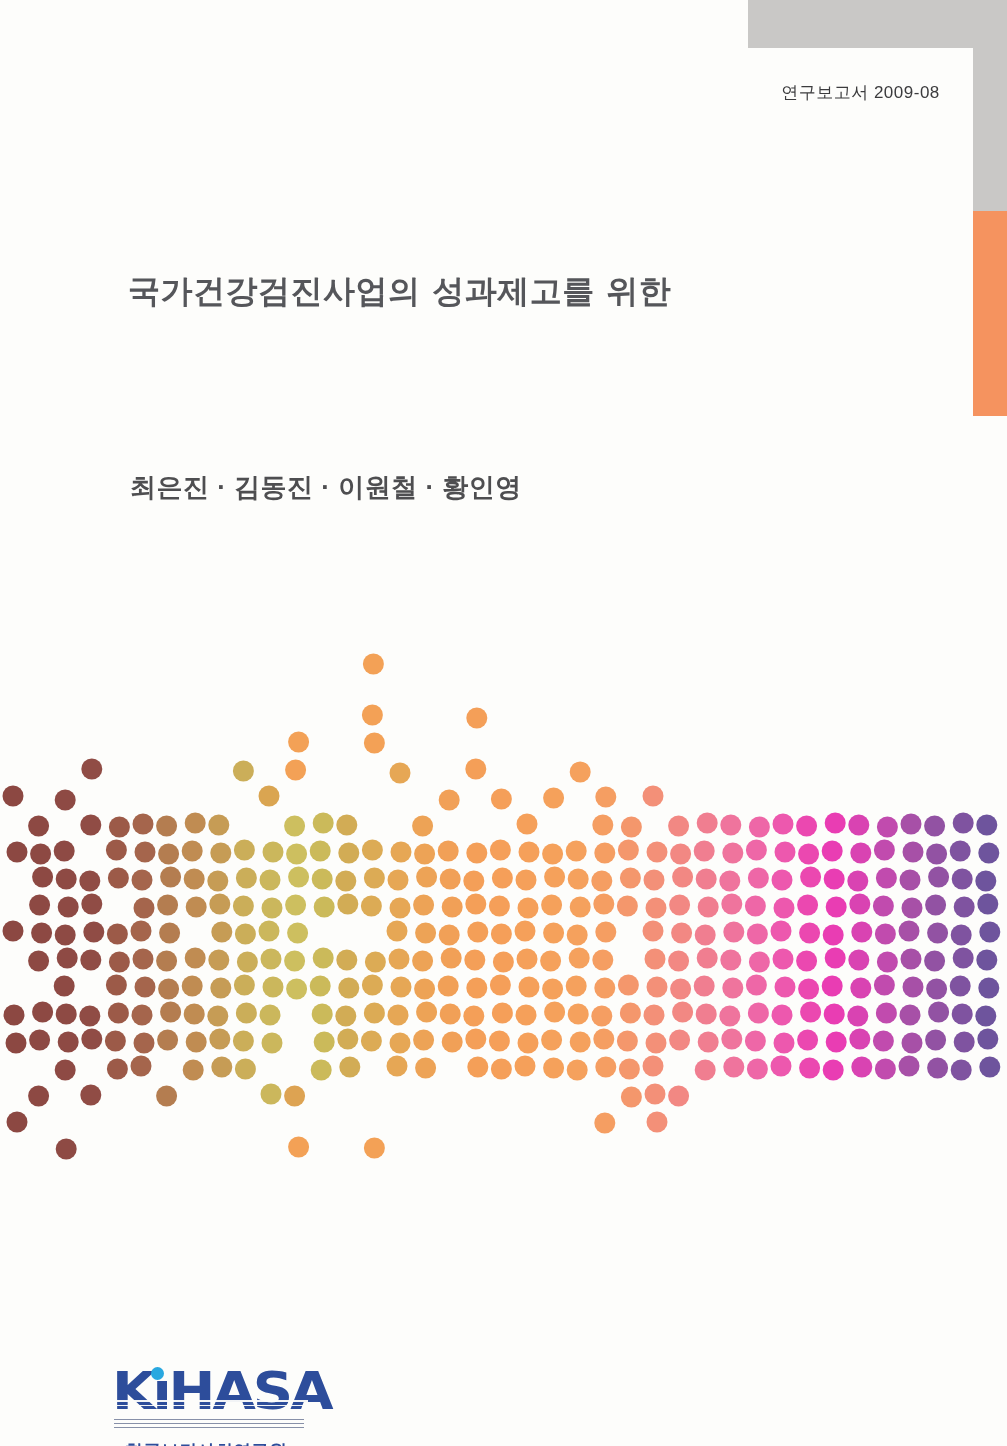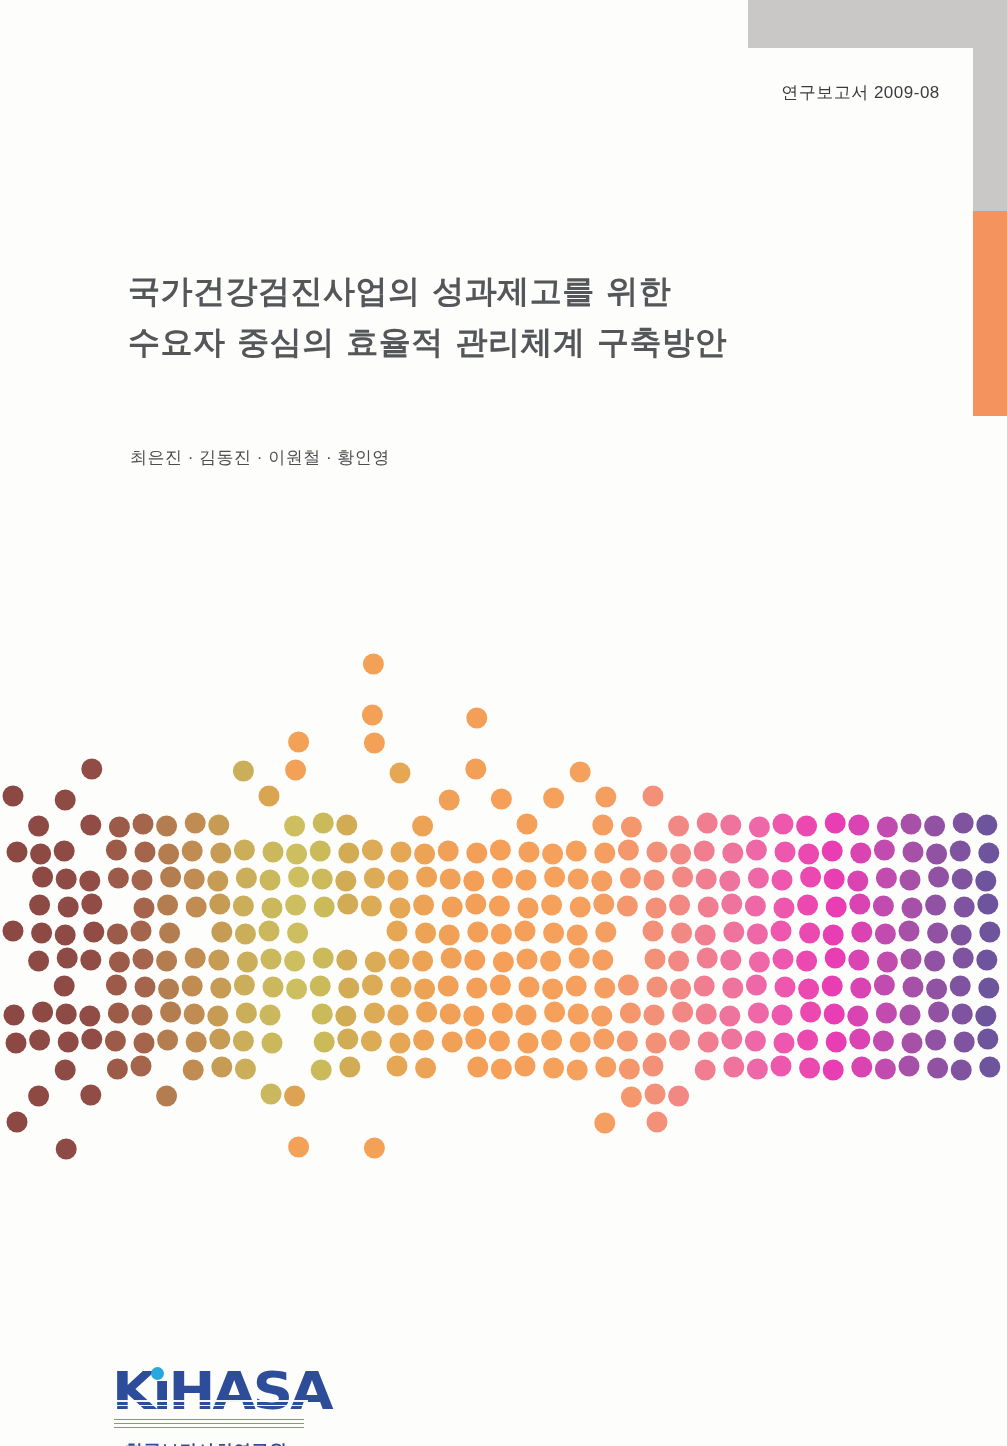--- a/index.html
+++ b/index.html
@@ -21,22 +21,22 @@
   }
   
   .title {
     position:absolute; left:128px; top:266px; width:800px;
     font-family:"DejaVu Serif","Liberation Serif",serif;
     font-weight:bold; font-size:32px; line-height:51px;
     color:var(--title-text,#55565a); letter-spacing:0.5px;
   }
   
   .authors {
-    position:absolute; left:130px; top:446px;
-    font-size:17px; color:var(--authors-text,#4e4e50); letter-spacing:0.5px;
+    position:absolute; left:130px; top:470px;
+    font-size:26px; color:var(--authors-text,#4e4e50); letter-spacing:0.5px;font-weight:bold;
   }
   
   .dots { position:absolute; left:0; top:0; width:1007px; height:1446px; pointer-events:none; }
   
   .logo { position:absolute; left:112px; top:1366px; display:flex; align-items:flex-start;flex-direction:column; }
   .wordmark-wrap { position:relative; width:196px; height:62px; }
   .wordmark {
     position:absolute; left:0; top:0;
     font-family:"DejaVu Sans","Liberation Sans",sans-serif;
     font-weight:bold; font-size:56px; line-height:56px; letter-spacing:-3px;
@@ -462,21 +462,20 @@
       <circle cx="17.0" cy="1122.0" r="10.5" fill="#8c4842"></circle>
       <circle cx="604.8" cy="1123.0" r="10.5" fill="#f59e62"></circle>
       <circle cx="657.0" cy="1122.0" r="10.5" fill="#f39078"></circle>
       <circle cx="66.2" cy="1149.0" r="10.5" fill="#8e4a44"></circle>
       <circle cx="298.6" cy="1147.0" r="10.5" fill="#f3a156"></circle>
       <circle cx="374.4" cy="1148.0" r="10.5" fill="#f3a156"></circle>
     </svg>
 
   <div class="title">
     <div>국가건강검진사업의 성과제고를 위한</div>
-    <div>수요자 중심의 효율적 관리체계 구축방안</div>
   </div>
 
   <div class="authors">최은진 · 김동진 · 이원철 · 황인영</div>
 
   <div class="logo">
     <div class="wordmark-wrap">
       <div class="wordmark"><span>K</span><span>ı</span><span>HASA</span></div>
       <span class="i-dot"></span>
       <div class="wm-slits"></div>
       <div class="wm-echo"></div>

